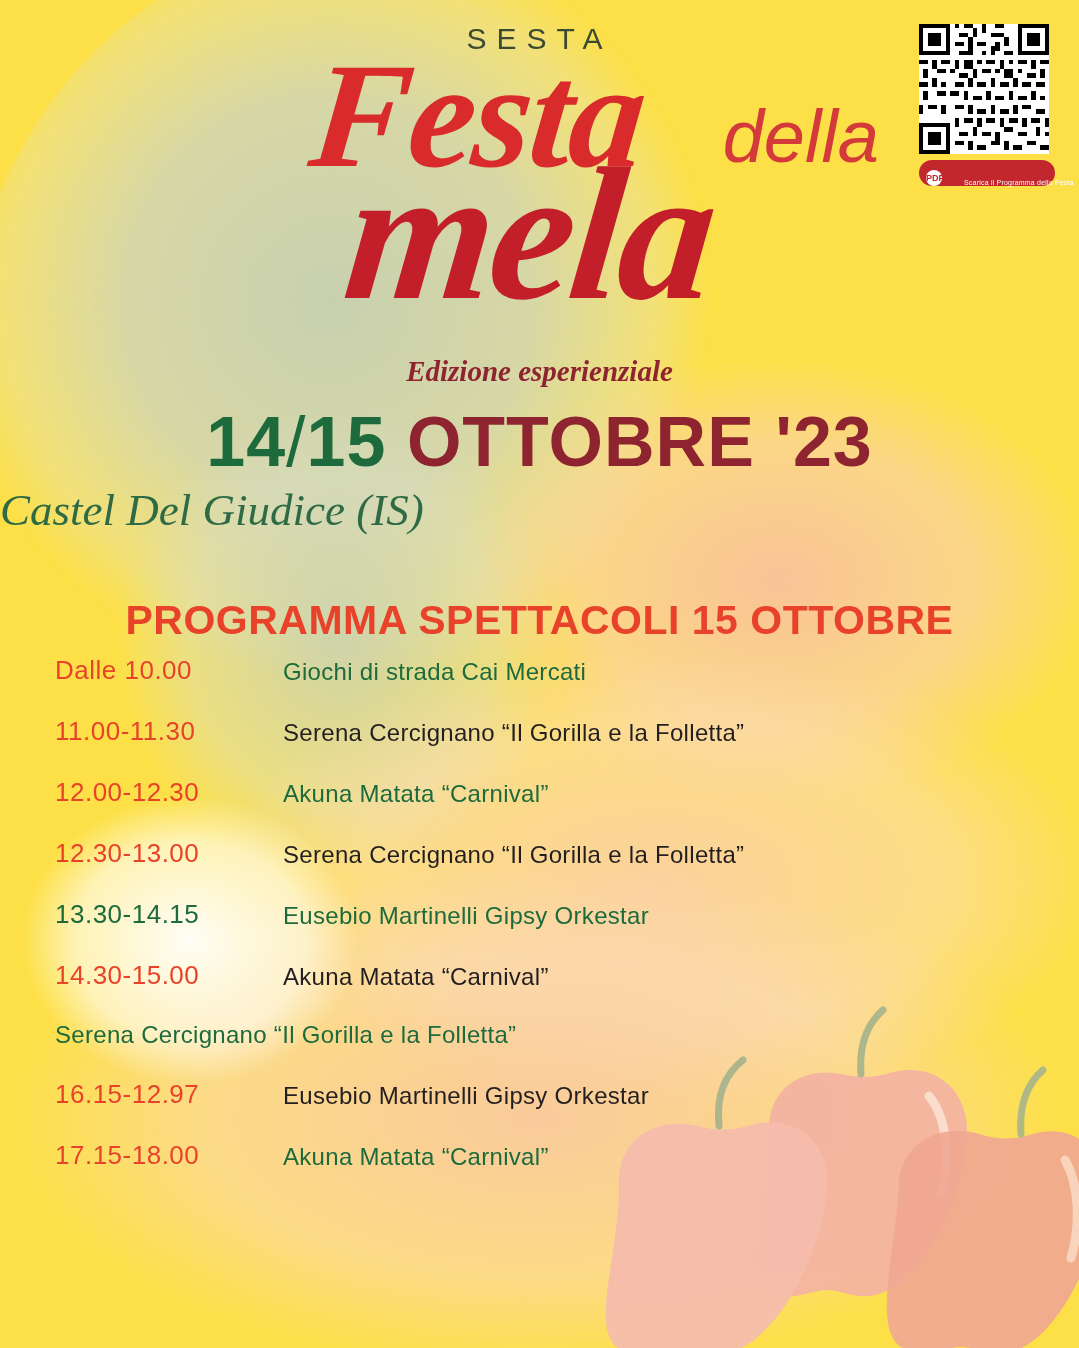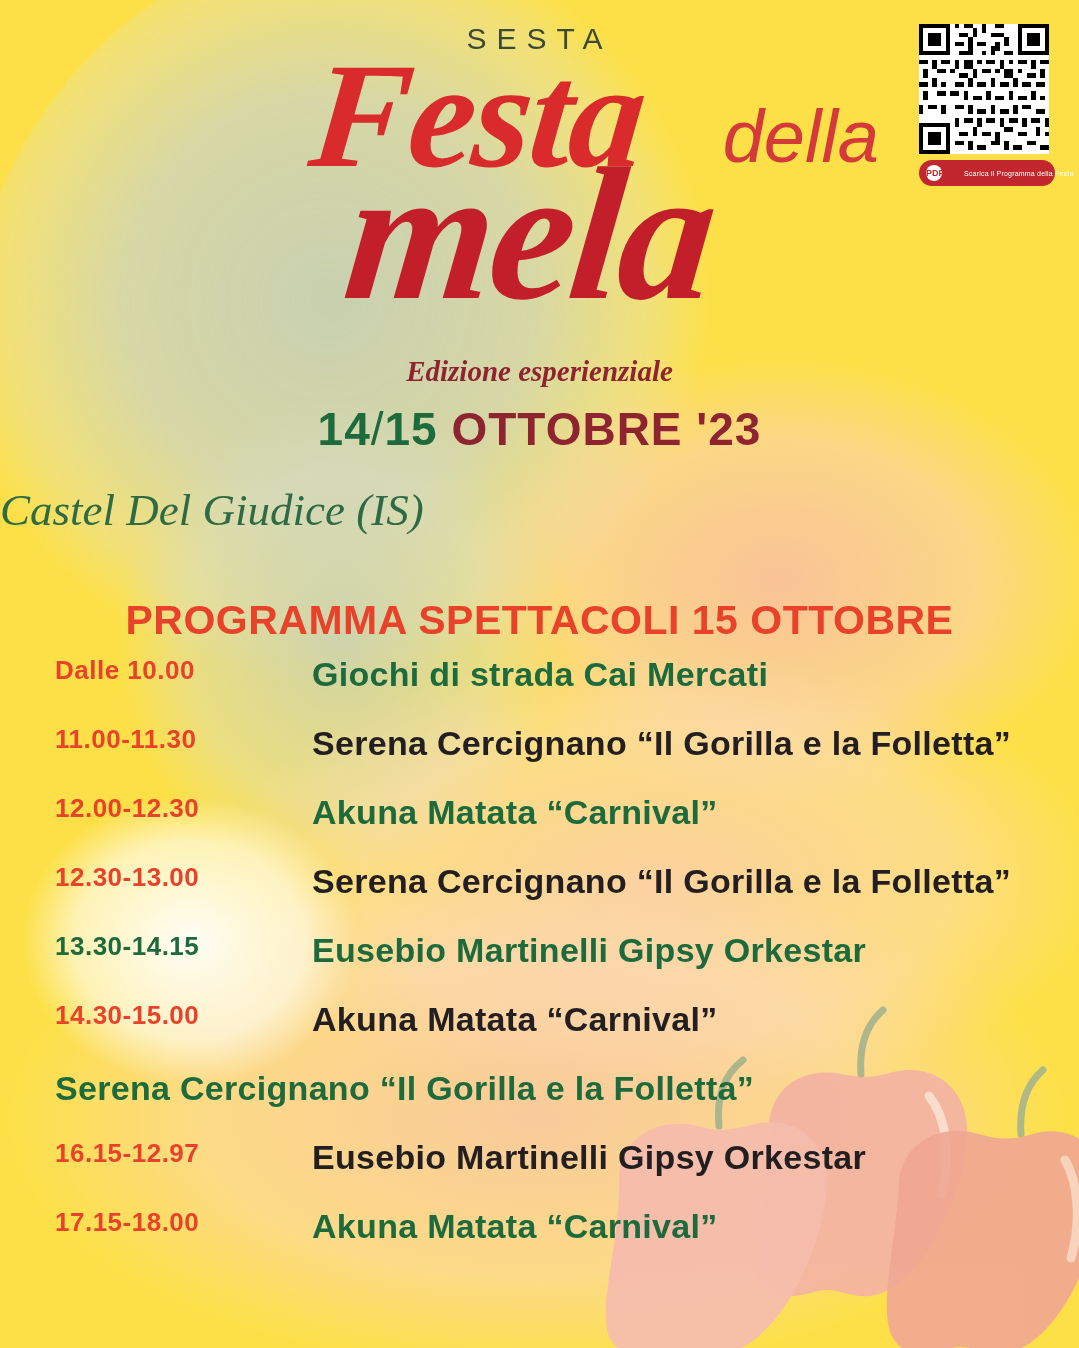--- a/index.html
+++ b/index.html
@@ -157,21 +157,21 @@
     color: #8e2430;
   }
   .dates {
     position: absolute;
     top: 402px;
     left: 0;
     right: 0;
     text-align: center;
     font-family: "Liberation Sans", sans-serif;
     font-weight: 700;
-    font-size: 46px;
+    font-size: 70px;
     letter-spacing: 1px;
   }
   .dates .d-green { color: #1d6b3c; }
   .dates .d-slash { color: #1d6b3c; font-weight: 400; }
   .dates .d-wine { color: #8e2430; }
   .place {
     position: absolute;
     top: 484px;
     left: 0;
     right: 0;
@@ -195,21 +195,21 @@
     height: 130px;
     background: #fff;
     display: block;
   }
   .qr-badge {
     margin-top: 6px;
     background: #c1272d;
     border-radius: 14px;
     height: 26px;
     display: flex;
-    align-items: center;
+    align-items: flex-end;
     gap: 22px;
     padding: 0 7px;
   }
   .qr-badge .pdf-dot {
     width: 16px;
     height: 16px;
     border-radius: 50%;
     background: #fff;
     color: #c1272d;
     font-size: 9px;
@@ -239,34 +239,33 @@
     color: #e8432a;
   }
   .schedule {
     position: absolute;
     top: 655px;
     left: 55px;
     right: 20px;
   }
   .row {
     display: flex;
-    align-items: flex-start;
+    align-items: flex-end;
     margin-bottom: 30px;
     font-family: "Liberation Sans", sans-serif;
-    font-weight: 700;
-    gap: 29px;
+    font-weight: 400;
   }
   .row .time {
     width: 228px;
     flex: 0 0 228px;
     font-size: 26px;
     letter-spacing: 0.5px;
   }
   .row .act {
-    font-size: 34px;
+    font-size: 24px;
     letter-spacing: 0.3px;
   }
   .c-red { color: #e8432a; }
   .c-green { color: #1d6b3c; }
   .c-dark { color: #231f20; }
 </style>
 </head>
 <body>
 
 <div class="poster">

